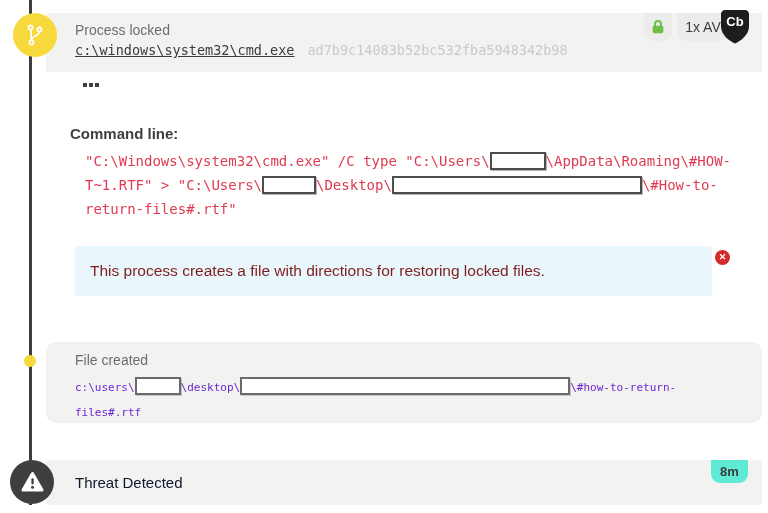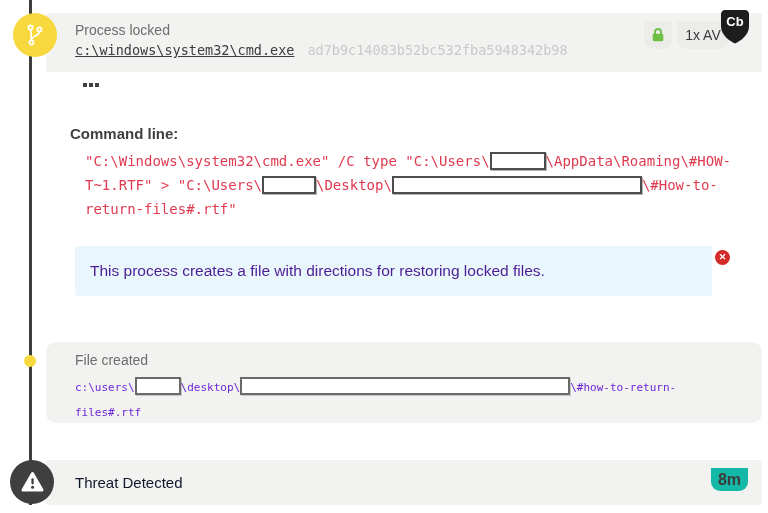--- a/index.html
+++ b/index.html
@@ -20,44 +20,44 @@
   .card-file { top:342px; height:81px;border-radius:10px; }
   .card-threat { top:460px; height:45px; }
 
   .evt-title { position:absolute; left:29px; top:9px; font-size:14px; color:#6d6d6d; }
   .mono { font-family:"DejaVu Sans Mono", monospace; }
   .proc-path-row { position:absolute; left:29px; top:29px; font-size:13.5px; white-space:nowrap; }
   .proc-path { color:#3c3c3c;text-decoration:underline; }
   .proc-hash { color:#c9c9c9; margin-left:13px; }
 
   
-  .tag-badge { position:absolute; top:8px; background:#ececea; border-radius:0 0 9px 9px;
+  .tag-badge { position:absolute; top:0; background:#ececea; border-radius:0 0 9px 9px;
                display:flex; align-items:center; justify-content:center; }
   .badge-lock { right:90px; width:28px; height:28px; }
   .badge-av   { right:33px; width:52px; height:28px; font-size:14px; color:#3c3c3c; }
   .badge-cb   { position:absolute; top:-4px; right:12px; width:30px; height:37px; }
   .badge-cb span { position:absolute; left:0; top:5px; width:100%; text-align:center;
                    color:#ffffff; font-size:13px; font-weight:bold; }
-  .badge-time { right:14px; width:37px; height:23px; background:#14b8a6; font-size:16px;
+  .badge-time { right:14px; width:37px; height:23px; background:#5eead4; font-size:13px;
                 font-weight:bold; color:#3c3c3c; }
 
   
   .more-icon { position:absolute; left:83px; top:83px; width:18px; height:4px; }
   .more-icon i { position:absolute; left:0; top:0; width:4px; height:4px; background:#3f3f3f;
                  box-shadow:6px 0 0 #3f3f3f, 12px 0 0 #3f3f3f; }
   .cmd-label { position:absolute; left:70px; top:125px; font-size:15px; font-weight:bold; color:#3f3f3f; }
   .cmd-block { position:absolute; left:85px; top:149px; width:650px; font-size:14px;
                color:#e03a50; }
   .cmd-block .mono-line { height:24px; line-height:24px; white-space:nowrap; }
   .redact { display:inline-block; height:18px; background:#ffffff; vertical-align:-4px;
             border:2px solid #4d4d4d; box-shadow:1px 1px 0 rgba(90,90,90,.45); }
 
   .note-box { position:absolute; left:75px; top:246px; width:637px; height:50px;
               background:#e9f6fc; border-radius:3px; }
-  .note-text { position:absolute; left:15px; top:0; line-height:50px; font-size:15.5px; color:#4c1d95; }
+  .note-text { position:absolute; left:15px; top:0; line-height:50px; font-size:15.5px; color:#7f1d1d; }
   .dismiss-x { position:absolute; left:715px; top:250px; width:15px; height:15px; border-radius:50%;
                background:#d42a2a; z-index:2; }
   .dismiss-x::before { content:"✕"; position:absolute; width:100%; text-align:center;
                        font-size:9px; line-height:15px; color:#ffffff; font-weight:bold; }
 
   .file-path-block { position:absolute; left:29px; top:33px; width:680px; font-size:11px; color:#6d28d9; }
   .file-path-block .mono-line { height:25px; line-height:25px; white-space:nowrap; }
   .file-path-block .redact { border-color:#6a6a6a; box-shadow:1px 1px 0 rgba(120,120,120,.35); }
 
   .threat-title { position:absolute; left:29px; top:0; height:45px; line-height:45px;

